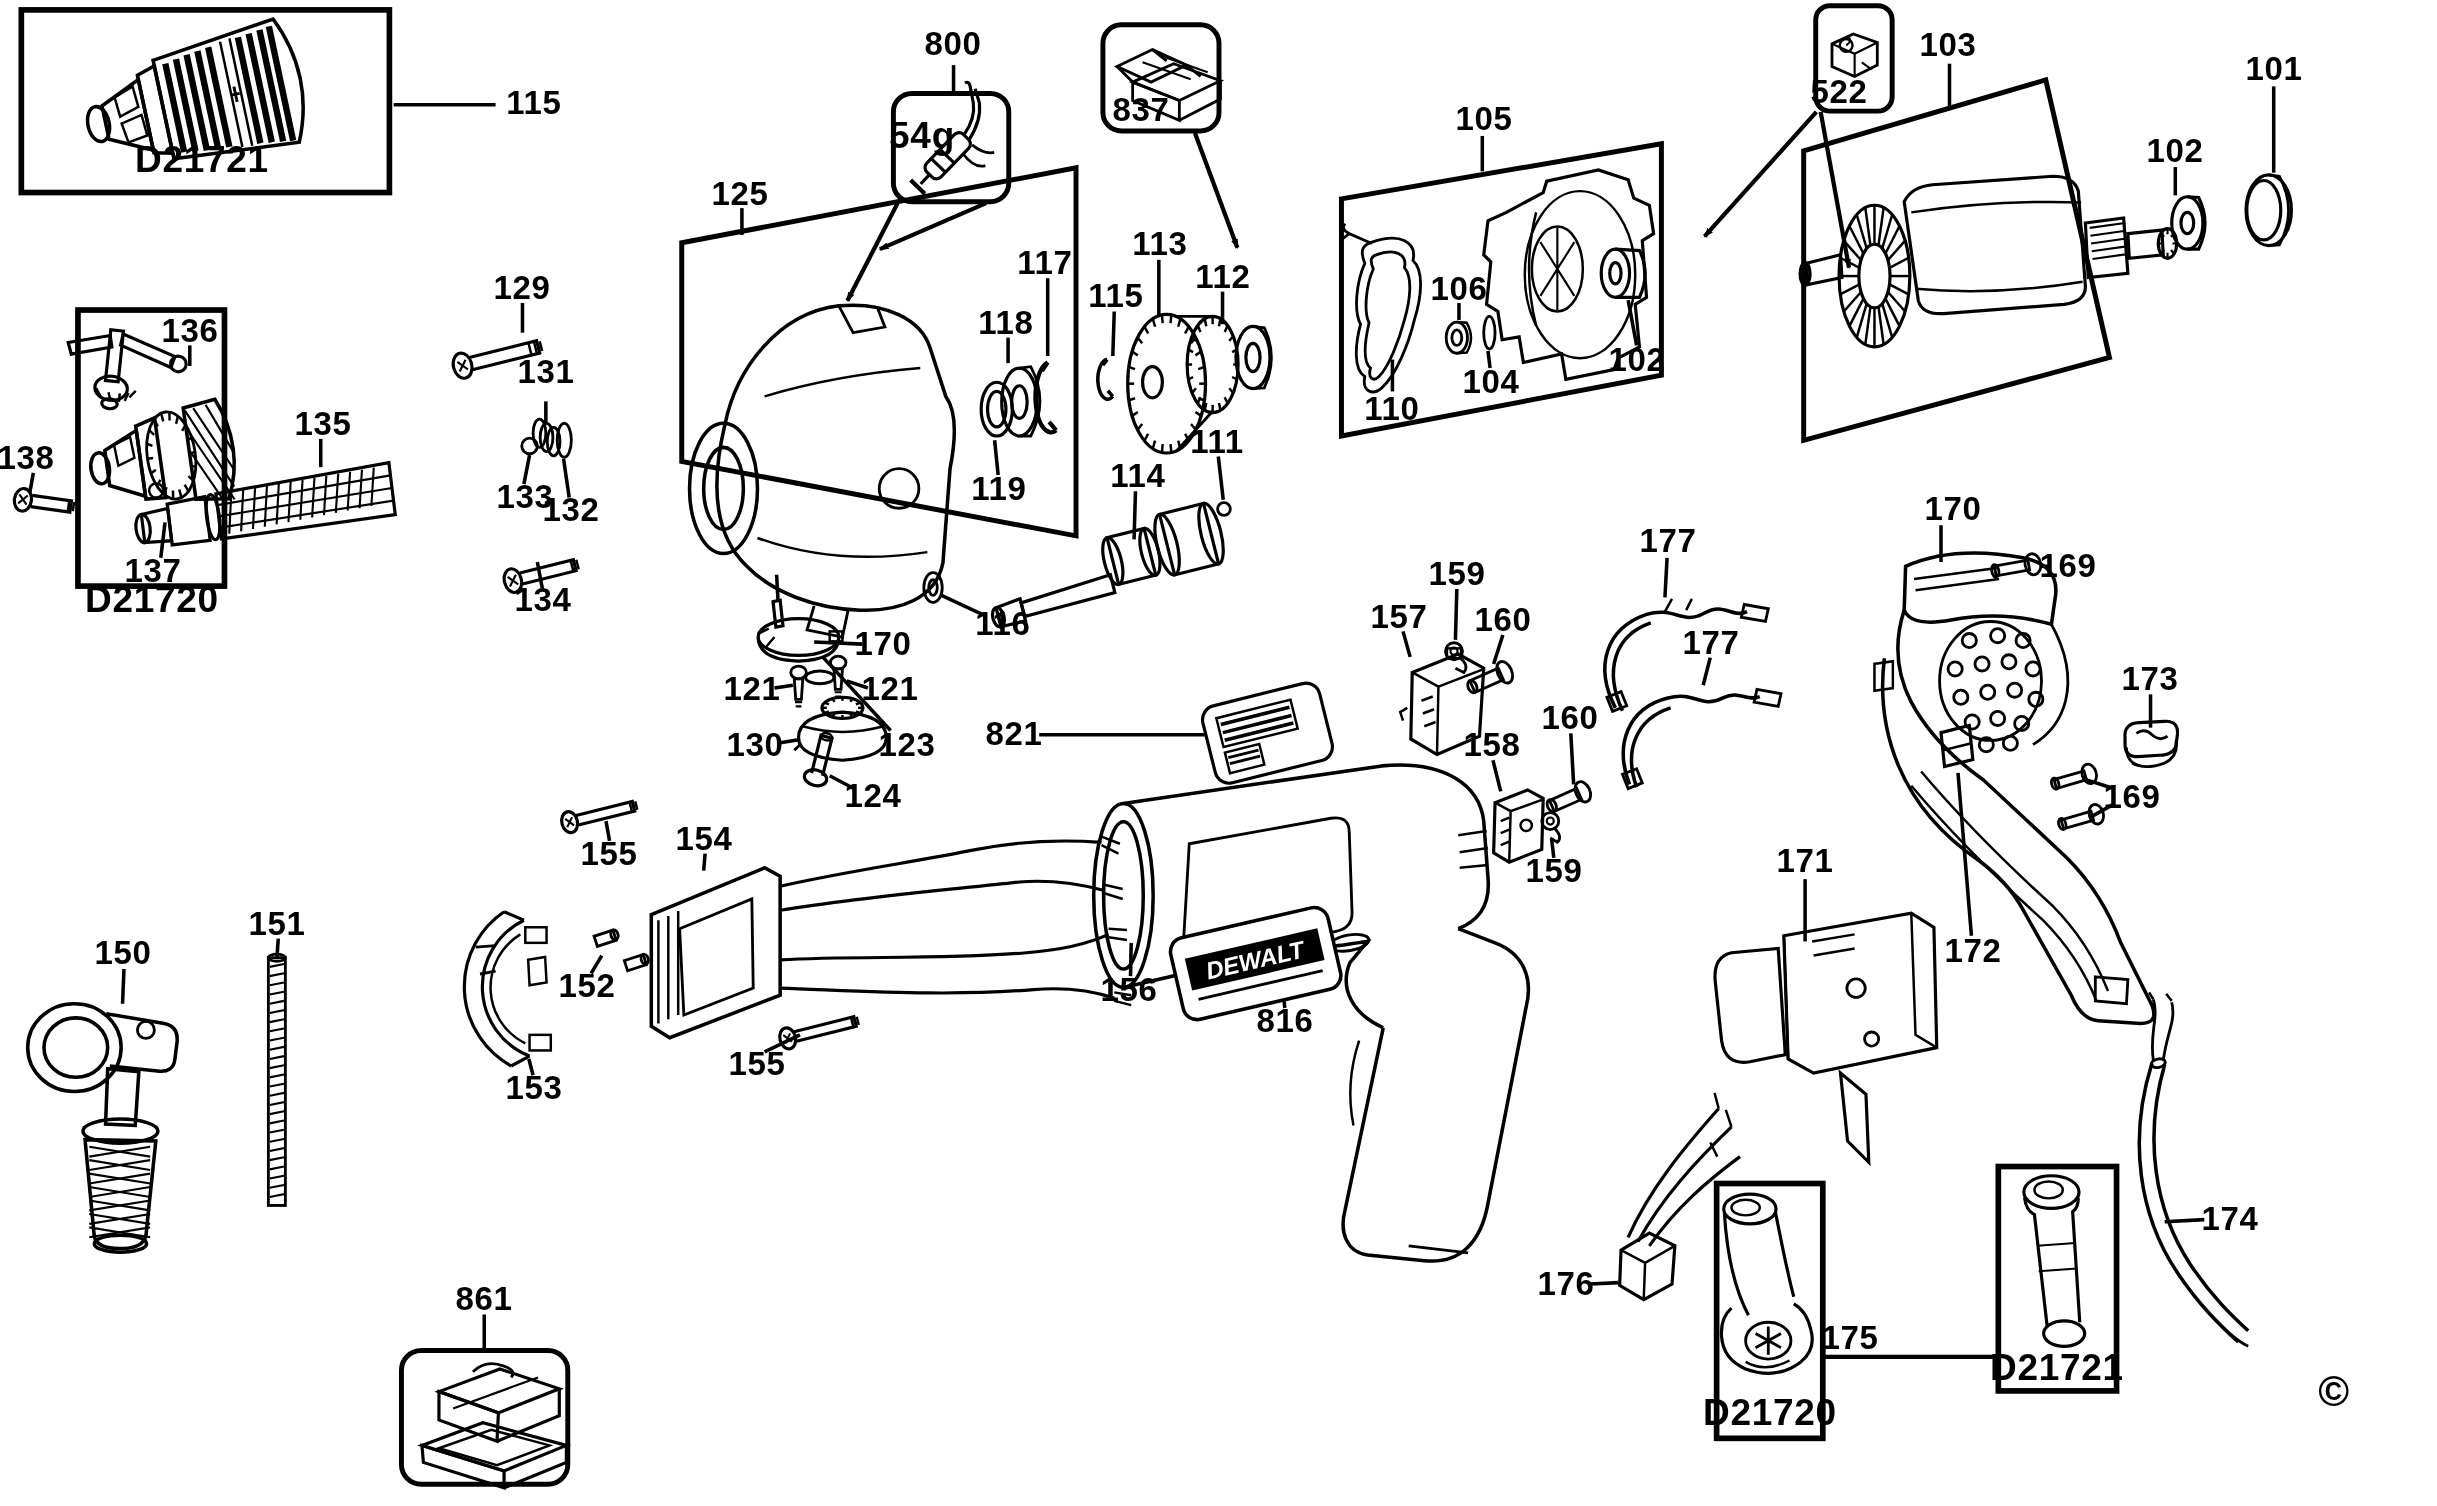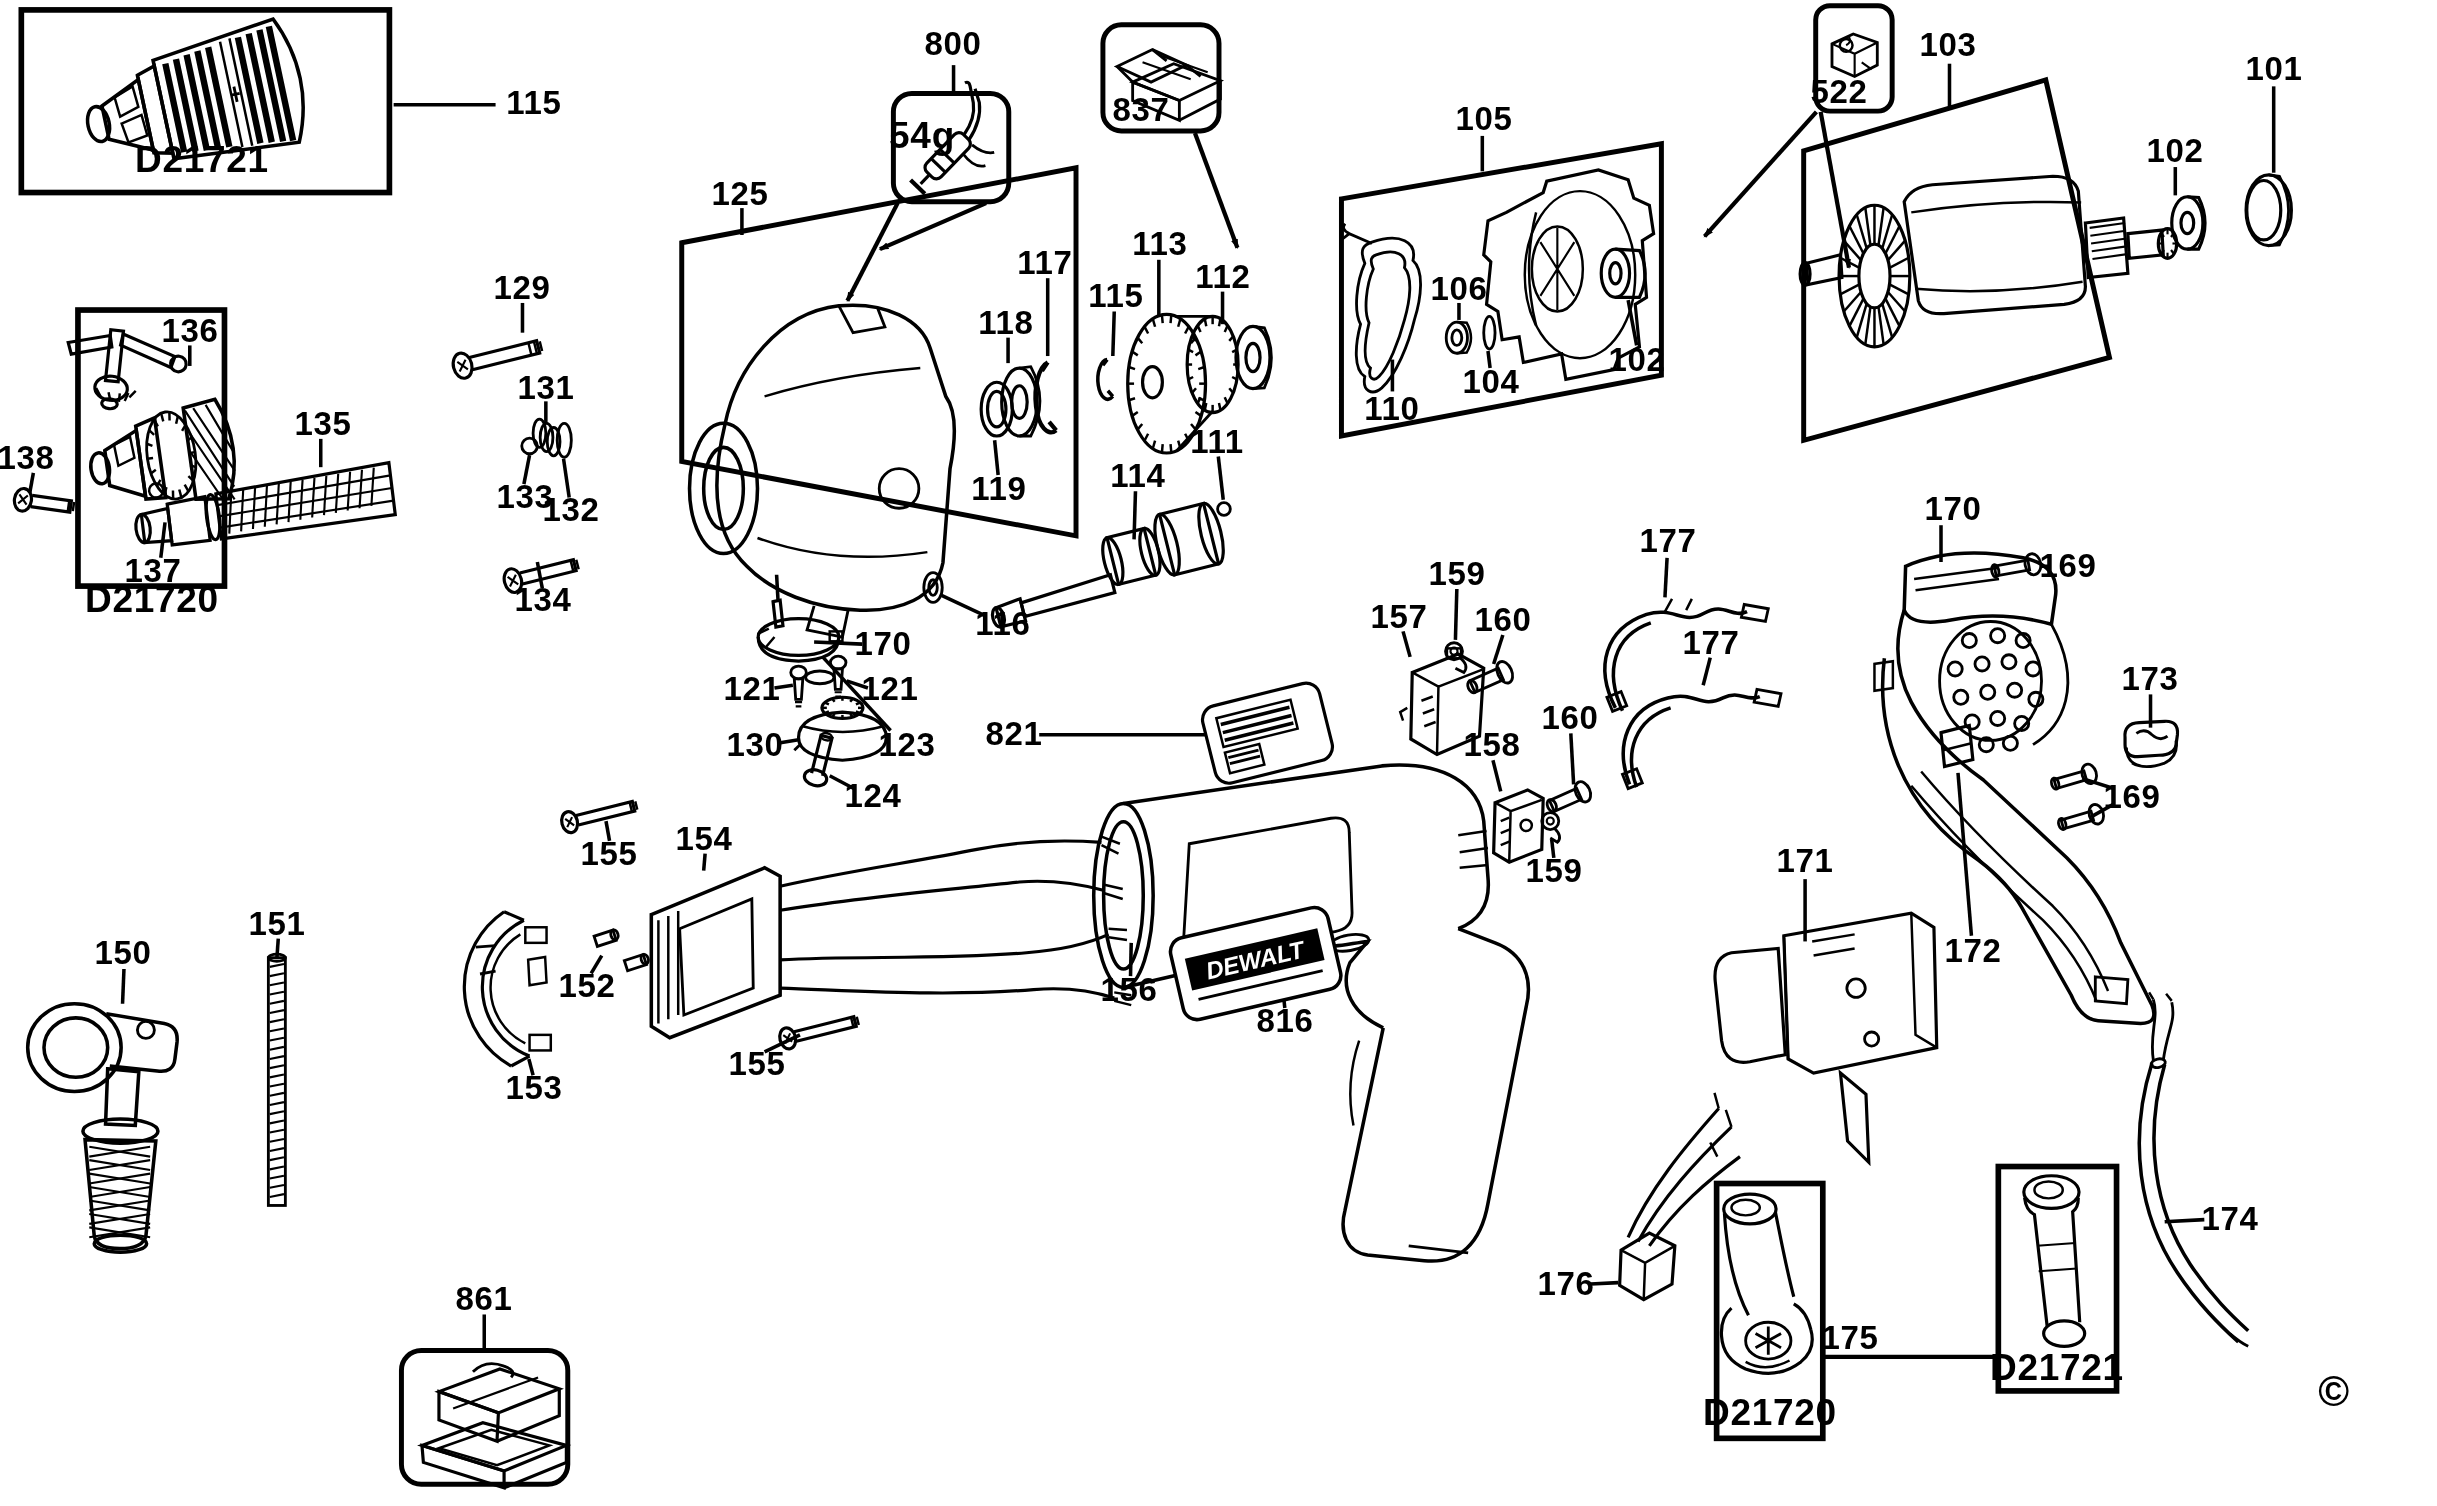--- a/index.html
+++ b/index.html
@@ -805,21 +805,21 @@
       <span class="callout" style="left: 1392px; top: 409px;">110</span>
       <span class="callout" style="left: 1459px; top: 289px;">106</span>
       <span class="callout" style="left: 1491px; top: 382px;">104</span>
       <span class="callout lg" style="left: 202px; top: 160px;">D21721</span>
       <span class="callout" style="left: 190px; top: 331px;">136</span>
       <span class="callout" style="left: 26px; top: 458px;">138</span>
       <span class="callout" style="left: 153px; top: 571px;">137</span>
       <span class="callout lg" style="left: 152px; top: 600px;">D21720</span>
       <span class="callout" style="left: 522px; top: 288px;">129</span>
       <span class="callout" style="left: 323px; top: 424px;">135</span>
-      <span class="callout" style="left: 546px; top: 388px;">131</span>
+      <span class="callout" style="left: 546px; top: 372px;">131</span>
       <span class="callout" style="left: 525px; top: 497px;">133</span>
       <span class="callout" style="left: 571px; top: 510px;">132</span>
       <span class="callout" style="left: 543px; top: 600px;">134</span>
       <span class="callout" style="left: 740px; top: 194px;">125</span>
       <span class="callout" style="left: 999px; top: 489px;">119</span>
       <span class="callout" style="left: 1006px; top: 323px;">118</span>
       <span class="callout" style="left: 1045px; top: 263px;">117</span>
       <span class="callout" style="left: 1116px; top: 296px;">115</span>
       <span class="callout" style="left: 1160px; top: 244px;">113</span>
       <span class="callout" style="left: 1223px; top: 277px;">112</span>

